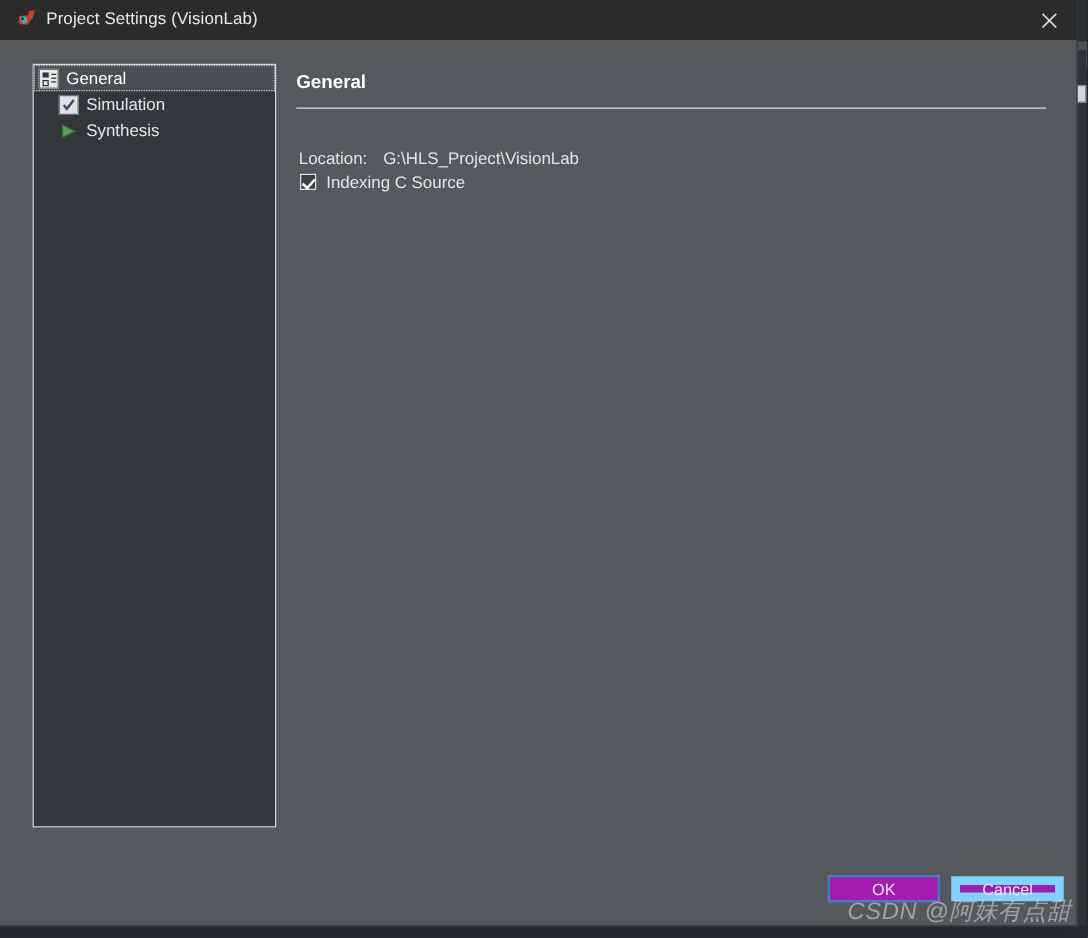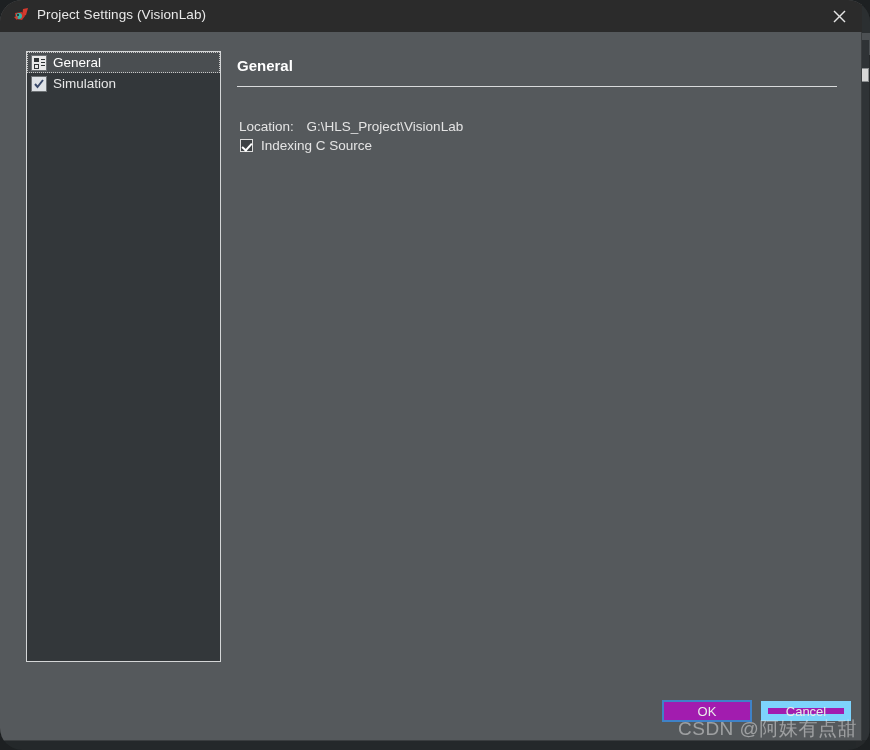--- a/index.html
+++ b/index.html
@@ -7,21 +7,20 @@
     padding: 0;
     background: #1d2022;
     font-family: "Liberation Sans", sans-serif;
   }
   #screen {
     position: relative;
     width: 870px;
     height: 750px;
     overflow: hidden;
     background: #1d2022;
-    border-radius: 22px;
   }
 
   
   .bg-app {
     position: absolute;
     left: 0; top: 0;
     width: 870px; height: 750px;
     background: #24282a;
   }
   .bg-topbar {
@@ -104,21 +103,21 @@
     width: 195px; height: 611px;
     background: #33373a;
     border: 1px solid #d4d6d7;
     box-sizing: border-box;
   }
   .tree-item {
     position: relative;
     height: 21px;
     display: flex;
     align-items: center;
-    padding-left: 4px;
+    padding-left: 20px;
     cursor: pointer;
     box-sizing: border-box;
   }
   .tree-item .tlabel {
     font-size: 13.5px;
     color: #e6e6e6;
     margin-left: 6px;
     white-space: nowrap;
   }
   .tree-item.selected {
@@ -262,20 +261,21 @@
 
   
   .watermark {
     position: absolute;
     left: 678px; top: 716px;
     font-size: 19px;
     color: rgba(232,232,232,0.50);
     white-space: nowrap;
     letter-spacing: 0.5px;
     pointer-events: none;
+    font-style: italic;
   }
 </style>
 </head>
 <body>
 
 <div id="screen">
 
   <div class="bg-app">
     <div class="bg-topbar"></div>
     <div class="bg-panel"></div>
@@ -320,20 +320,28 @@
 
       <div class="tree-item">
         <span class="ticon icon-sim">
           <svg width="12" height="12" viewBox="0 0 12 12">
             <path d="M2 6 L4.5 9 L10 2" stroke="#3a4a6b" stroke-width="2" fill="none"></path>
           </svg>
         </span>
         <span class="tlabel">Simulation</span>
       </div>
 
+      <div class="tree-item">
+        <span class="ticon icon-syn">
+          <svg width="16" height="16" viewBox="0 0 16 16">
+            <path d="M3 3 L13 8 L3 13 Z" fill="#4fa84f" stroke="#2e6d2e" stroke-width="1"></path>
+          </svg>
+        </span>
+        <span class="tlabel">Synthesis</span>
+      </div>
 
     </div>
 
     <div class="content-title">General</div>
     <div class="content-rule"></div>
 
     <div class="location-row">
       <span class="location-label">Location:</span>
       <span class="location-value">G:\HLS_Project\VisionLab</span>
     </div>

